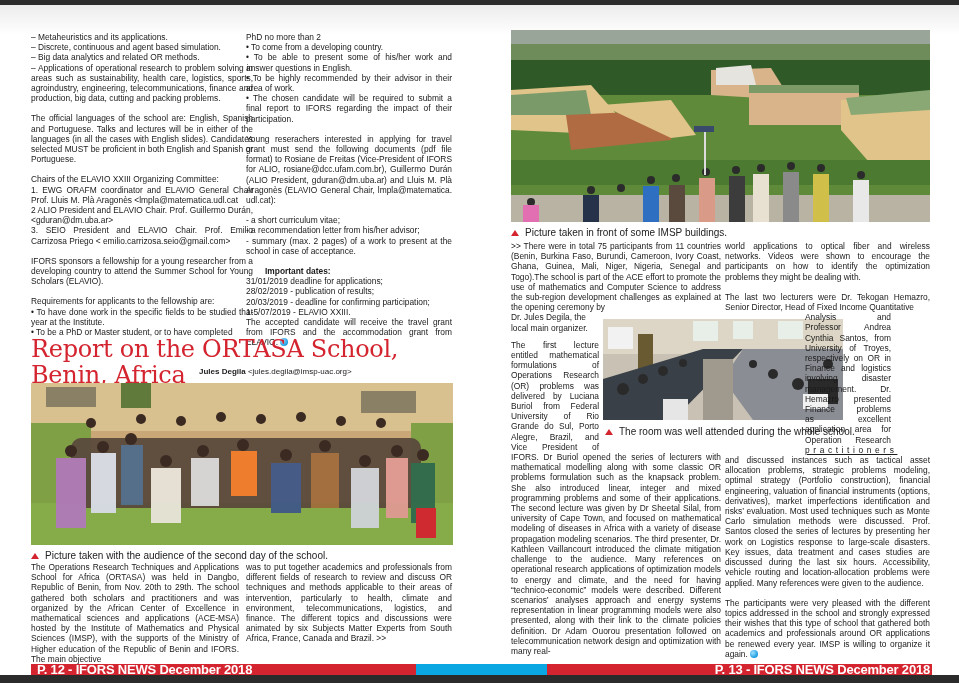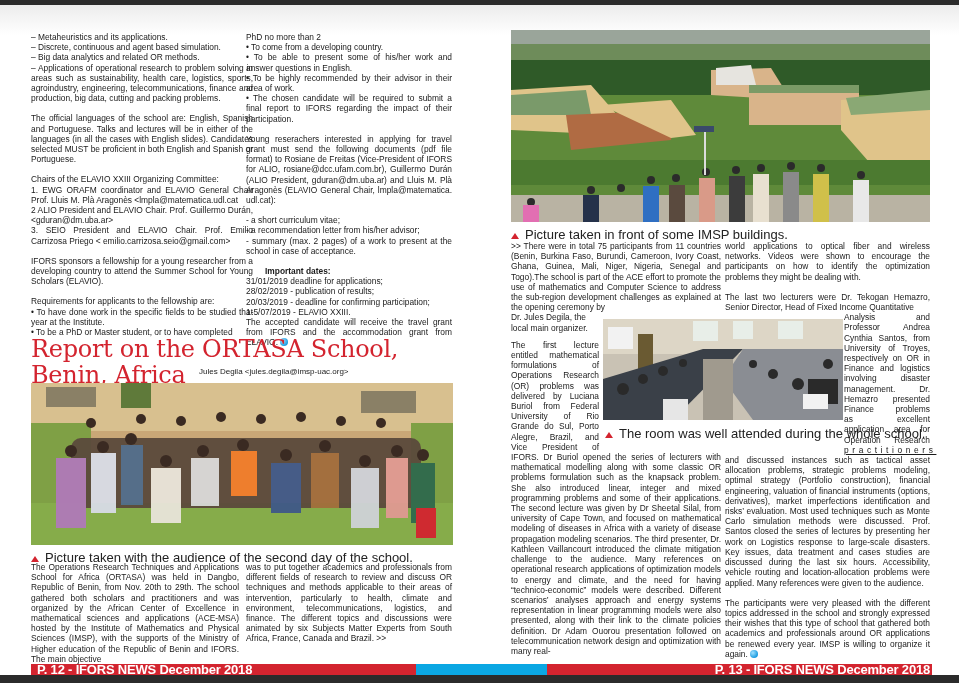--- a/index.html
+++ b/index.html
@@ -23,23 +23,23 @@
     background: radial-gradient(circle at 35% 35%, #9fe0ff, #1a9be0 70%);
     vertical-align: -1px; margin-left: 2px;
   }
   .headline {
     position: absolute; left: 31px; top: 331px; width: 440px;
     font-family: "DejaVu Serif", "Liberation Serif", serif;
     color: #d3242f; font-size: 24px; line-height: 26px; font-weight: normal;
     letter-spacing: -0.3px;
   }
   .byline { position: absolute; left: 199px; top: 362px; font-size: 8px; color: #222; }
-  .byline b { font-weight: normal; }
+  .byline b { font-weight: bold; }
   .photo { position: absolute; overflow: hidden; }
-  .caption { position: absolute; font-size: 13px; color: #222; white-space: nowrap; }
+  .caption { position: absolute; font-size: 10px; color: #222; white-space: nowrap; }
   .caption .tri {
     display: inline-block; width: 0; height: 0; margin-right: 6px;
     border-left: 4px solid transparent; border-right: 4px solid transparent;
     border-bottom: 6px solid #d3242f; vertical-align: 0px;
   }
   .footer-bar { position: absolute; top: 659px; height: 11px; }
   .footer-text {
     position: absolute; top: 659px; height: 11px; line-height: 11px;
     color: #fff; font-size: 13px; font-weight: bold; letter-spacing: -0.2px;
   }
@@ -264,21 +264,21 @@
       <rect x="200" y="75" width="25" height="15" fill="#f2f2f2"></rect>
     </svg>
   </div>
   <div class="caption" style="left:605px; top:421px;">
     <span class="tri"></span><span>The room was well attended during the whole school.</span>
   </div>
 
   <div class="col" style="left:725px; top:236px; width:205px;">
     <p>world applications to optical fiber and wireless networks. Videos were shown to encourage the participants on how to identify the optimization problems they might be dealing with.</p>
     <p class="tight">The last two lecturers were Dr. Tekogan Hemazro, Senior Director, Head of Fixed Income Quantitative</p>
-    <div style="margin-left:119px; width:86px; text-align:justify; text-align-last:justify;">
+    <div style="margin-left:80px; width:86px; text-align:justify; text-align-last:justify;">
       <span class="line">Analysis and</span>
       <span class="line">Professor Andrea</span>
       <span class="line">Cynthia Santos, from</span>
       <span class="line">University of Troyes,</span>
       <span class="line">respectively on OR in</span>
       <span class="line">Finance and logistics</span>
       <span class="line">involving disaster</span>
       <span class="line">management. Dr.</span>
       <span class="line">Hemazro presented</span>
       <span class="line">Finance problems</span>

